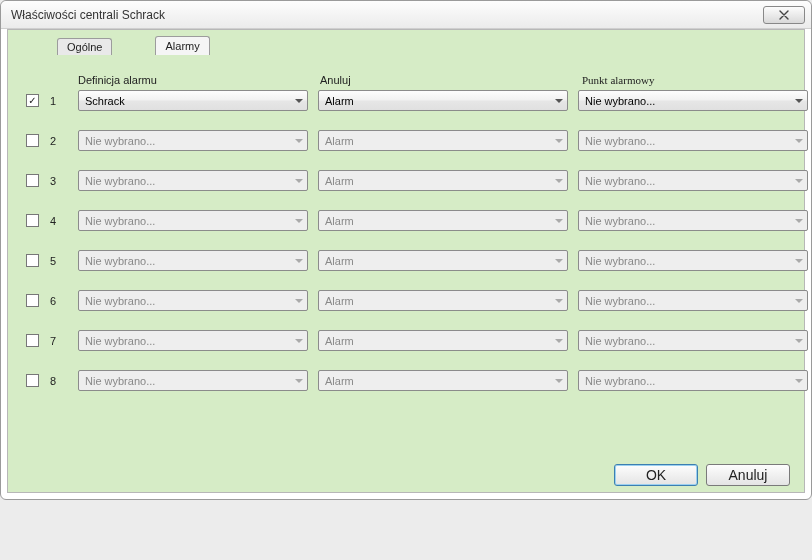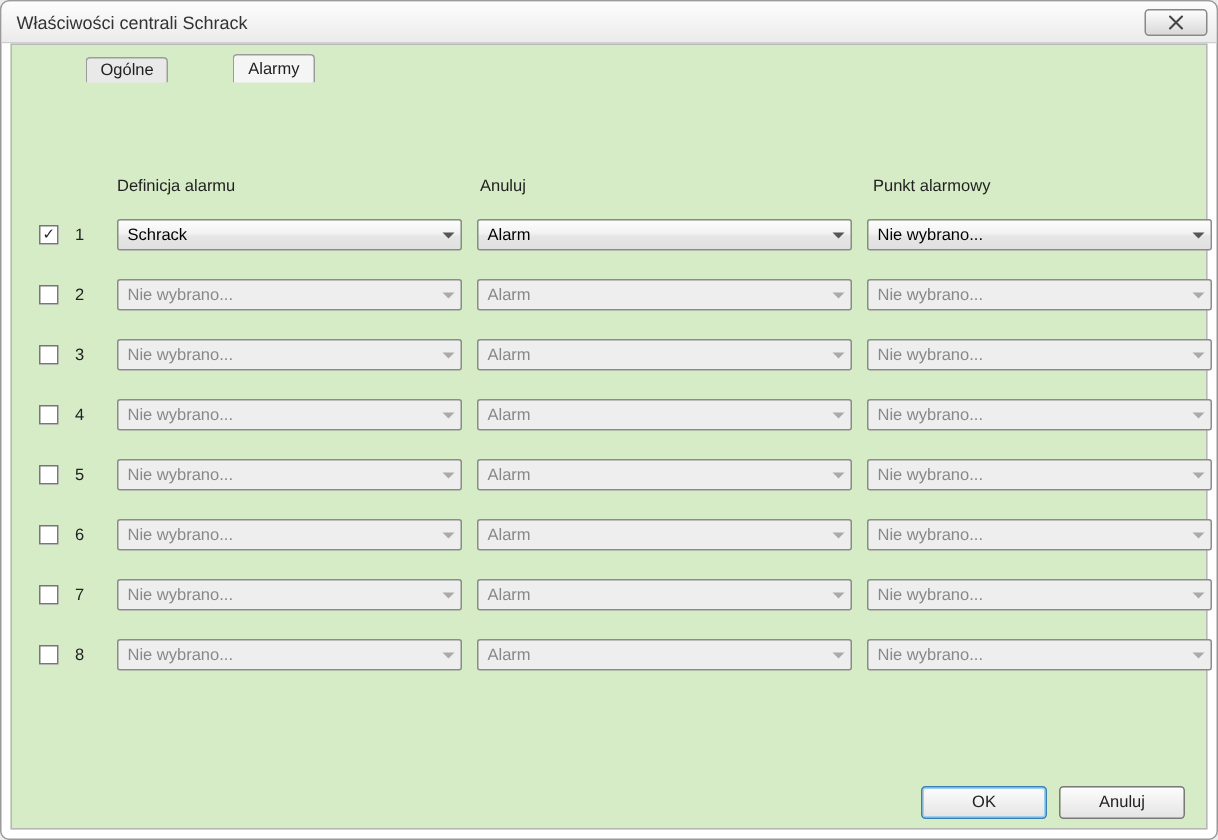--- a/index.html
+++ b/index.html
@@ -5,21 +5,21 @@
   * { box-sizing: border-box; }
   html, body {
     margin: 0; padding: 0;
     width: 812px; height: 560px;
     font-family: "Segoe UI", Tahoma, sans-serif;
     font-size: 11px;
     background: #ececec;
     overflow: hidden;
   }
   .window {
-    width: 812px; height: 560px;
+    width: 812px; height: 500px;
     background: #fff;
     border: 1px solid #9a9a9a;
     border-radius: 6px;
     position: relative;
     box-shadow: 0 0 0 1px rgba(255,255,255,0.6) inset;
   }
   .titlebar {
     height: 28px;
     display: flex;
     align-items: center;
@@ -77,28 +77,27 @@
   .grid {
     position: absolute;
     top: 34px; left: 6px; right: 6px; bottom: 38px;
     padding: 10px 12px 0 12px;
   }
 
   .headers {
     display: grid;
     grid-template-columns: 40px 230px 250px 230px;
     gap: 0 12px;
-    padding-bottom: 16px;
+    padding-bottom: 4px;
     color: #222;
-    margin-top: 44px;
   }
   .headers .h { font-size: 11px; }
   .headers .h.def { grid-column: 2; }
   .headers .h.fun { grid-column: 3; }
-  .headers .h.pkt { grid-column: 4; }
+  .headers .h.pkt { grid-column: 4; font-family: Liberation Serif, serif; }
 
   .rows { display: flex; flex-direction: column; gap: 19px; }
   .row {
     display: grid;
     grid-template-columns: 14px 18px 230px 250px 230px;
     gap: 0 10px;
     align-items: center;
   }
   .row .chk {
     width: 13px; height: 13px;
@@ -148,21 +147,21 @@
     padding-right: 14px;
     gap: 8px;
   }
   .btn {
     height: 22px;
     min-width: 84px;
     border: 1px solid #7a7a7a;
     border-radius: 3px;
     background: linear-gradient(#fdfdfd, #e4e4e4);
     display: flex; align-items: center; justify-content: center;
-    font-size: 11px; color: #222;
+    font-size: 14px; color: #222;
     padding: 0 12px;
   }
   .btn.default {
     border: 1px solid #3c7fb1;
     box-shadow: 0 0 0 1px #9bd0f0 inset;
   }
 </style>
 </head>
 <body>
 

